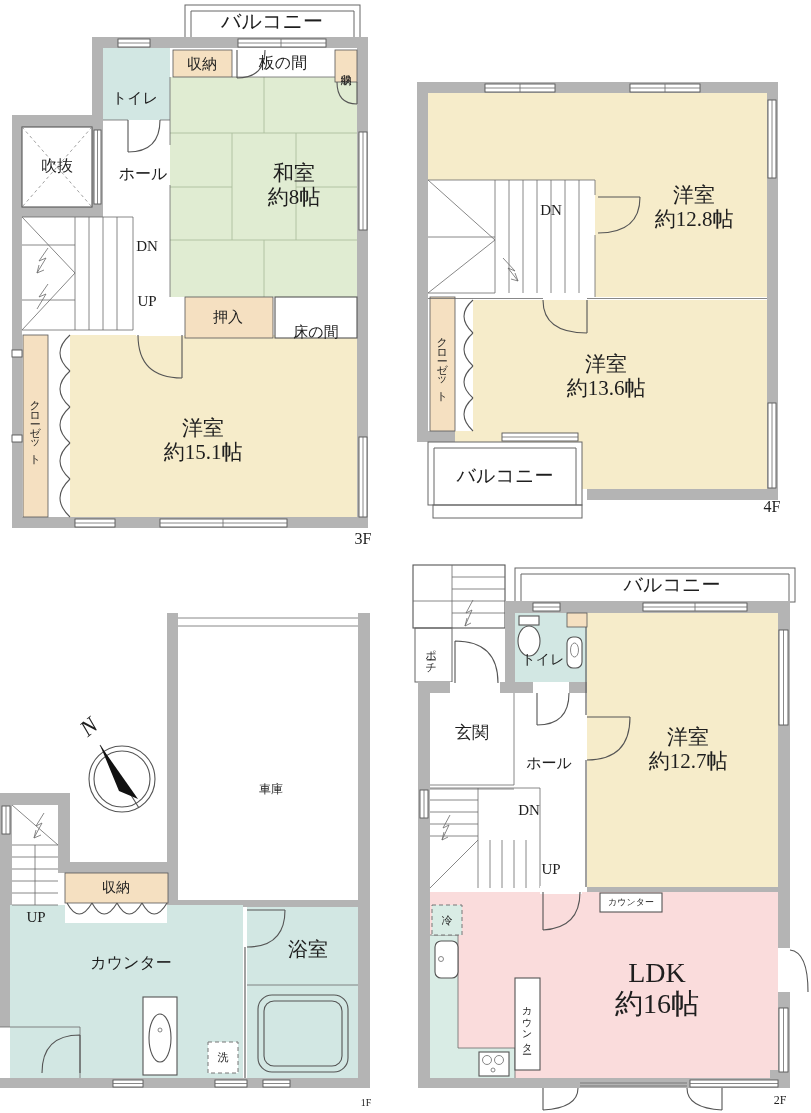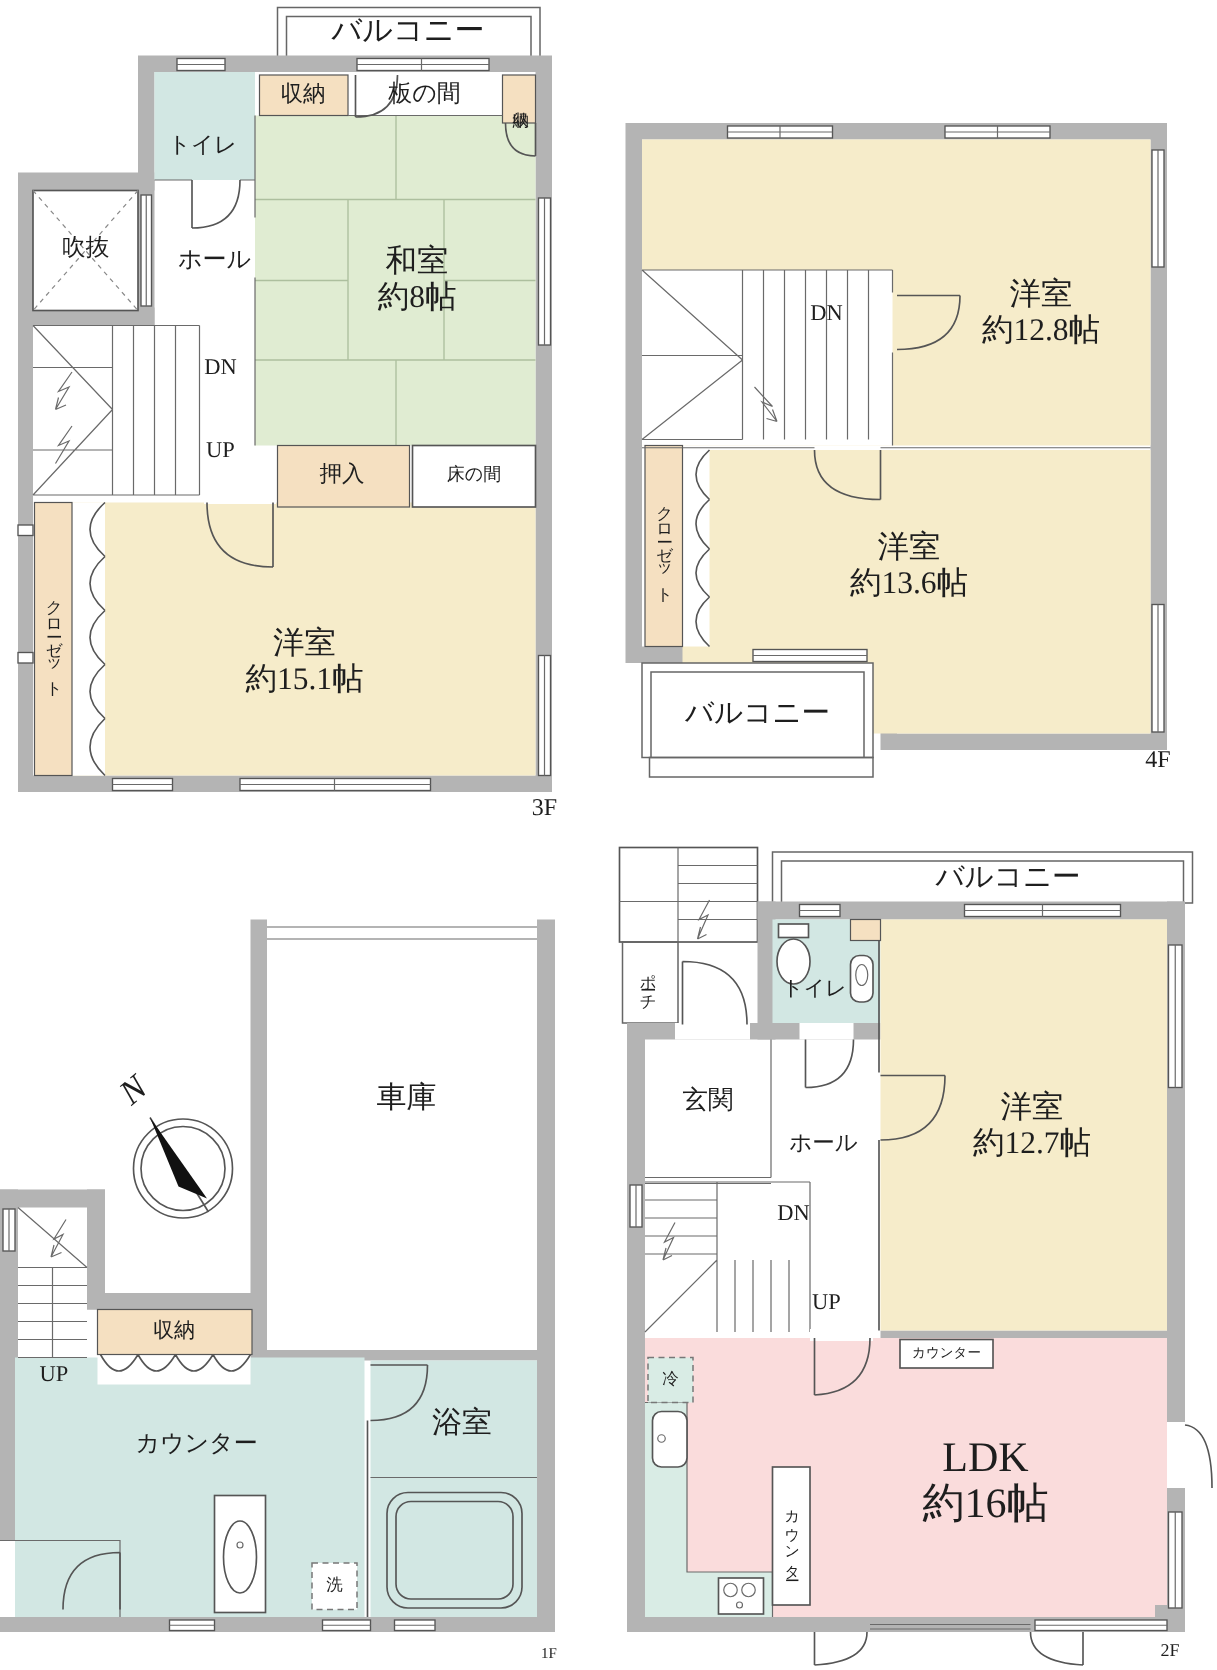--- a/index.html
+++ b/index.html
@@ -262,51 +262,51 @@
     <rect class="winr" x="420" y="790" width="8" height="28"></rect>
         <line class="thin" x1="424" y1="790" x2="424" y2="818"></line>
   </g>
 </svg>
 
   <div class="label" style="left:272px;top:21px;font-size:20px">バルコニー</div>
   <div class="label" style="left:135px;top:98px;font-size:15px">トイレ</div>
   <div class="label" style="left:202px;top:64px;font-size:15px">収納</div>
   <div class="label" style="left:283px;top:63px;font-size:16px">板の間</div>
   <div class="label v" style="left:346px;top:66px;font-size:11px">収納</div>
-  <div class="label two" style="left:278px;top:186px;font-size:21px">
+  <div class="label two" style="left:294px;top:186px;font-size:21px">
     <span>和室</span>
     <span>約8帖</span>
   </div>
   <div class="label" style="left:57px;top:166px;font-size:16px">吹抜</div>
   <div class="label" style="left:143px;top:174px;font-size:16px">ホール</div>
   <div class="label" style="left:147px;top:246px;font-size:15px">DN</div>
   <div class="label" style="left:147px;top:301px;font-size:15px">UP</div>
   <div class="label" style="left:228px;top:317px;font-size:15px">押入</div>
-  <div class="label" style="left:316px;top:317px;font-size:12px">床の間</div>
+  <div class="label" style="left:316px;top:332px;font-size:15px">床の間</div>
   <div class="label v" style="left:35px;top:426px;font-size:11px">クローゼット</div>
   <div class="label two" style="left:203px;top:441px;font-size:21px">
     <span>洋室</span>
     <span>約15.1帖</span>
   </div>
   <div class="label" style="left:363px;top:539px;font-size:16px">3F</div>
 
   <div class="label two" style="left:694px;top:208px;font-size:21px">
     <span>洋室</span>
     <span>約12.8帖</span>
   </div>
   <div class="label" style="left:551px;top:210px;font-size:15px">DN</div>
   <div class="label v" style="left:442px;top:363px;font-size:11px">クローゼット</div>
   <div class="label two" style="left:606px;top:377px;font-size:21px">
     <span>洋室</span>
     <span>約13.6帖</span>
   </div>
   <div class="label" style="left:505px;top:476px;font-size:19px">バルコニー</div>
   <div class="label" style="left:772px;top:507px;font-size:16px">4F</div>
 
-  <div class="label" style="left:271px;top:732px;font-size:20px">車庫</div>
+  <div class="label" style="left:271px;top:790px;font-size:12px">車庫</div>
   <div class="label" style="left:89px;top:727px;font-size:23px;font-style:italic;transform:translate(-50%,-50%) rotate(-40deg)">N</div>
   <div class="label" style="left:36px;top:917px;font-size:15px">UP</div>
   <div class="label" style="left:116px;top:888px;font-size:14px">収納</div>
   <div class="label" style="left:131px;top:963px;font-size:16px">カウンター</div>
   <div class="label" style="left:308px;top:949px;font-size:20px">浴室</div>
   <div class="label" style="left:223px;top:1057px;font-size:11px">洗</div>
   <div class="label" style="left:366px;top:1103px;font-size:10px">1F</div>
 
   <div class="label" style="left:672px;top:585px;font-size:19px">バルコニー</div>
   <div class="label v" style="left:431px;top:655px;font-size:11px">ポーチ</div>

